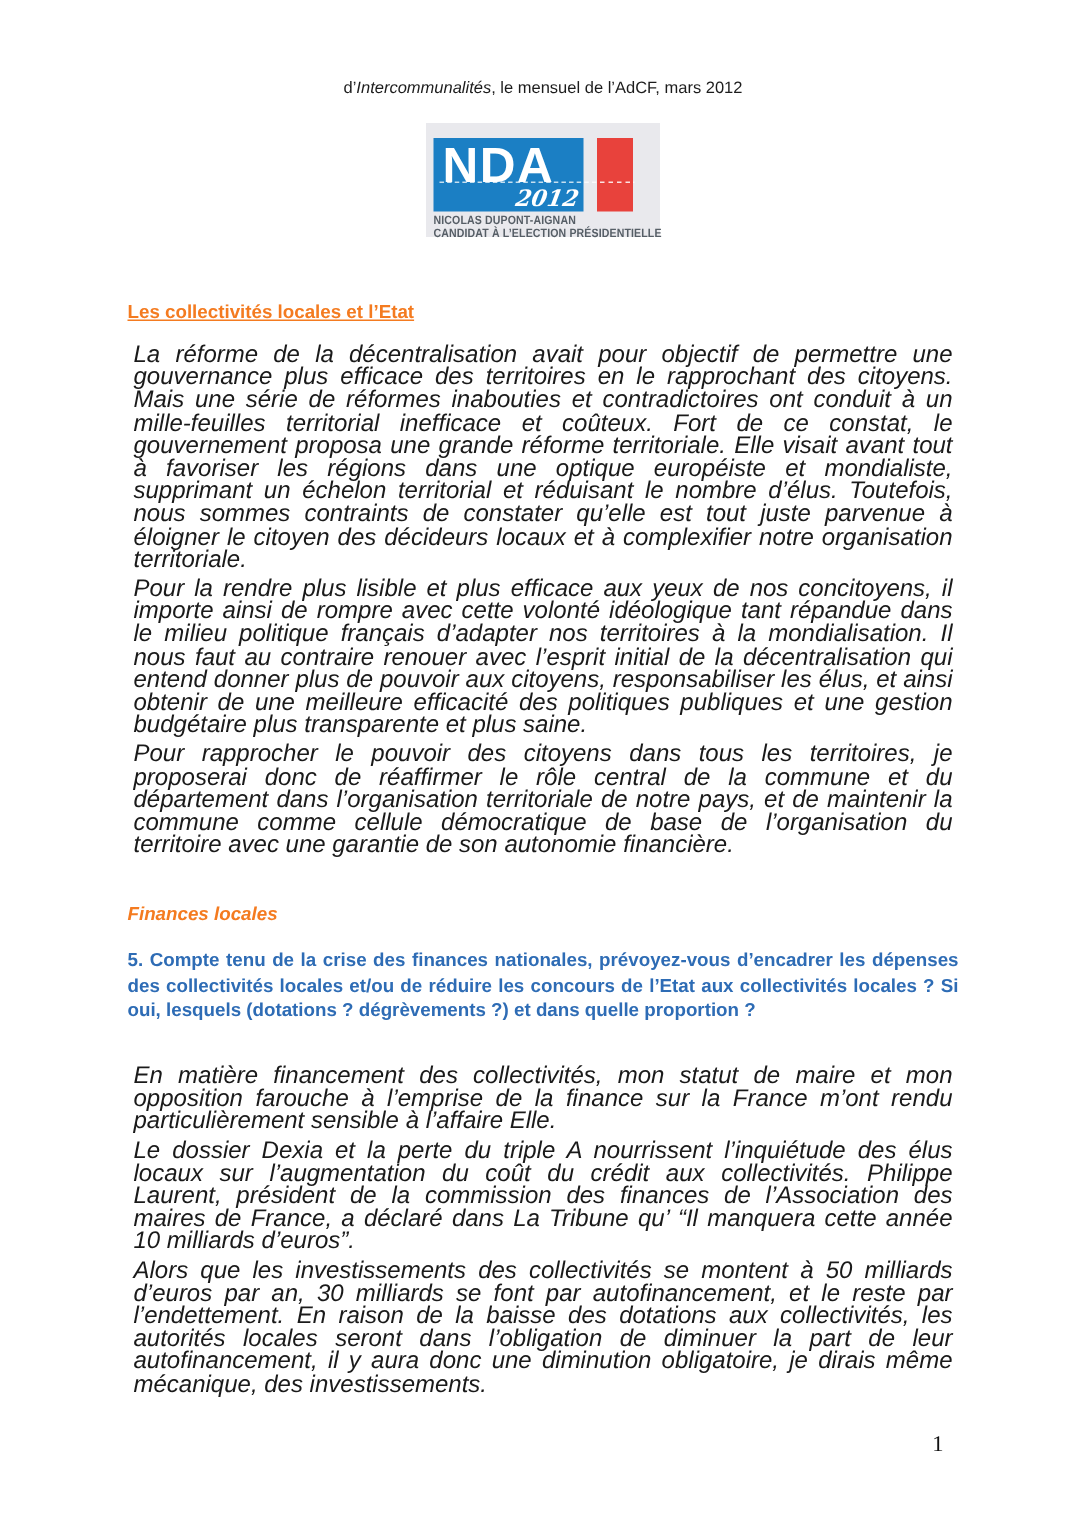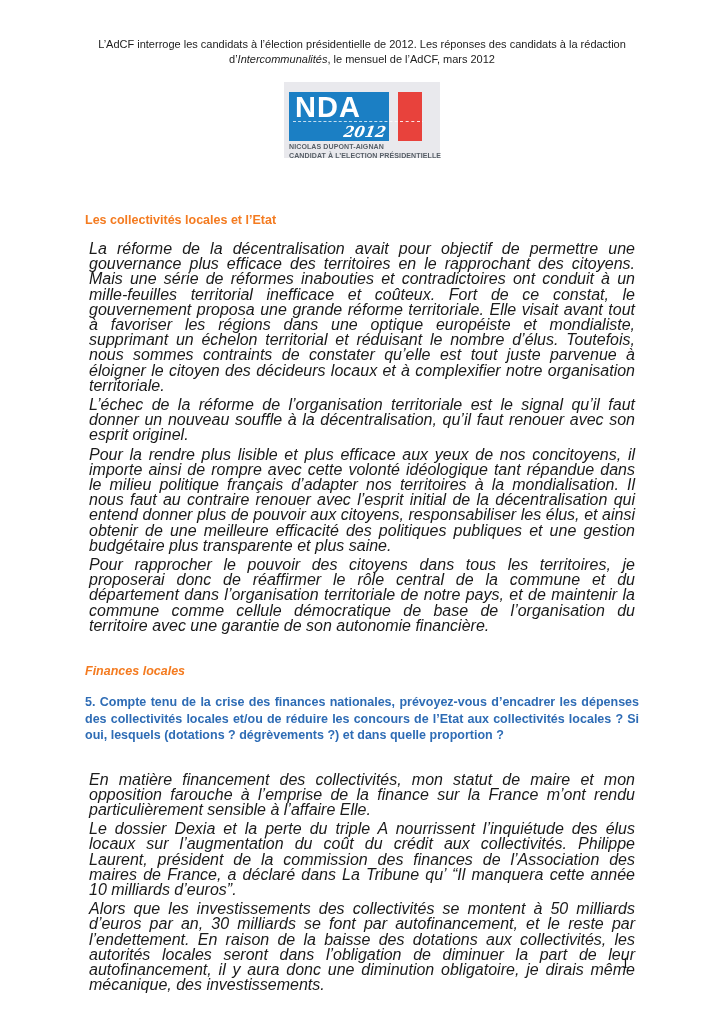--- a/index.html
+++ b/index.html
@@ -36,21 +36,21 @@
     background: #e9e9ed;
   }
   .logo-blue {
     position: absolute; left: 5px; top: 10px;
     width: 100px; height: 49px;
     background: #1b7fc4;
   }
   .logo-nda {
     position: absolute; left: 6px; top: -1px;
     color: #ffffff; font-weight: bold;
-    font-size: 29px; letter-spacing: 1px;
+    font-size: 33px; letter-spacing: 1px;
     font-family: "Liberation Sans", sans-serif;
   }
   .logo-year {
     position: absolute; right: 3px; bottom: 0px;
     color: #ffffff; font-style: italic; font-weight: bold;
     font-size: 15px;
     font-family: "DejaVu Serif", serif;
     transform: skewX(-10deg);
   }
   .logo-dashline {
@@ -89,21 +89,21 @@
   .content {
     width: 554px;
     margin: 0 auto;
   }
   .section-heading {
     color: #f47b20;
     font-weight: bold;
     font-size: 12.5px;
     margin: 0;
   }
-  .section-heading.first { margin-top: 55px; }
+  .section-heading.first { margin-top: 43px; text-decoration: underline; }
   .section-heading.second { margin-top: 31px; font-style: italic; }
   .question {
     color: #2e6cb5;
     font-weight: bold;
     font-size: 12.5px;
     line-height: 16.5px;
     text-align: justify;
     margin: 16px 0 0 0;
   }
   .answer { margin-top: 14px; }
@@ -125,21 +125,21 @@
     font-size: 15px;
     color: #111111;
   }
 </style>
 </head>
 <body>
 
 <div class="page">
 
   <div class="doc-header">
-    <span>L’AdCF interroge les candidats à l’élection présidentielle de 2012. Les réponses des candidats à la rédaction</span><br>
+    <br>
     <span>d’</span><span class="ital">Intercommunalités</span><span>, le mensuel de l’AdCF, mars 2012</span>
   </div>
 
   <div class="logo-panel">
     <div class="logo-blue">
       <span class="logo-nda">NDA</span>
       <span class="logo-year">2012</span>
     </div>
     <div class="logo-dashline"></div>
     <div class="logo-red">
@@ -150,21 +150,20 @@
       <div>CANDIDAT À L’ELECTION PRÉSIDENTIELLE</div>
     </div>
   </div>
 
 
   <div class="content">
 
     <p class="section-heading first">Les collectivités locales et l’Etat</p>
     <div class="answer">
       <p>La réforme de la décentralisation avait pour objectif de permettre une gouvernance plus efficace des territoires en le rapprochant des citoyens. Mais une série de réformes inabouties et contradictoires ont conduit à un mille-feuilles territorial inefficace et coûteux. Fort de ce constat, le gouvernement proposa une grande réforme territoriale. Elle visait avant tout à favoriser les régions dans une optique européiste et mondialiste, supprimant un échelon territorial et réduisant le nombre d’élus. Toutefois, nous sommes contraints de constater qu’elle est tout juste parvenue à éloigner le citoyen des décideurs locaux et à complexifier notre organisation territoriale.</p>
-      <p>L’échec de la réforme de l’organisation territoriale est le signal qu’il faut donner un nouveau souffle à la décentralisation, qu’il faut renouer avec son esprit originel.</p>
       <p>Pour la rendre plus lisible et plus efficace aux yeux de nos concitoyens, il importe ainsi de rompre avec cette volonté idéologique tant répandue dans le milieu politique français d’adapter nos territoires à la mondialisation. Il nous faut au contraire renouer avec l’esprit initial de la décentralisation qui entend donner plus de pouvoir aux citoyens, responsabiliser les élus, et ainsi obtenir de une meilleure efficacité des politiques publiques et une gestion budgétaire plus transparente et plus saine.</p>
       <p>Pour rapprocher le pouvoir des citoyens dans tous les territoires, je proposerai donc de réaffirmer le rôle central de la commune et du département dans l’organisation territoriale de notre pays, et de maintenir la commune comme cellule démocratique de base de l’organisation du territoire avec une garantie de son autonomie financière.</p>
     </div>
 
     <p class="section-heading second">Finances locales</p>
     <p class="question">5. Compte tenu de la crise des finances nationales, prévoyez-vous d’encadrer les dépenses des collectivités locales et/ou de réduire les concours de l’Etat aux collectivités locales ? Si oui, lesquels (dotations ? dégrèvements ?) et dans quelle proportion ?</p>
     <div class="answer second">
       <p>En matière financement des collectivités, mon statut de maire et mon opposition farouche à l’emprise de la finance sur la France m’ont rendu particulièrement sensible à l’affaire Elle.</p>
       <p>Le dossier Dexia et la perte du triple A nourrissent l’inquiétude des élus locaux sur l’augmentation du coût du crédit aux collectivités. Philippe Laurent, président de la commission des finances de l’Association des maires de France, a déclaré dans La Tribune qu’ “Il manquera cette année 10 milliards d’euros”.</p>
       <p>Alors que les investissements des collectivités se montent à 50 milliards d’euros par an, 30 milliards se font par autofinancement, et le reste par l’endettement. En raison de la baisse des dotations aux collectivités, les autorités locales seront dans l’obligation de diminuer la part de leur autofinancement, il y aura donc une diminution obligatoire, je dirais même mécanique, des investissements.</p>

